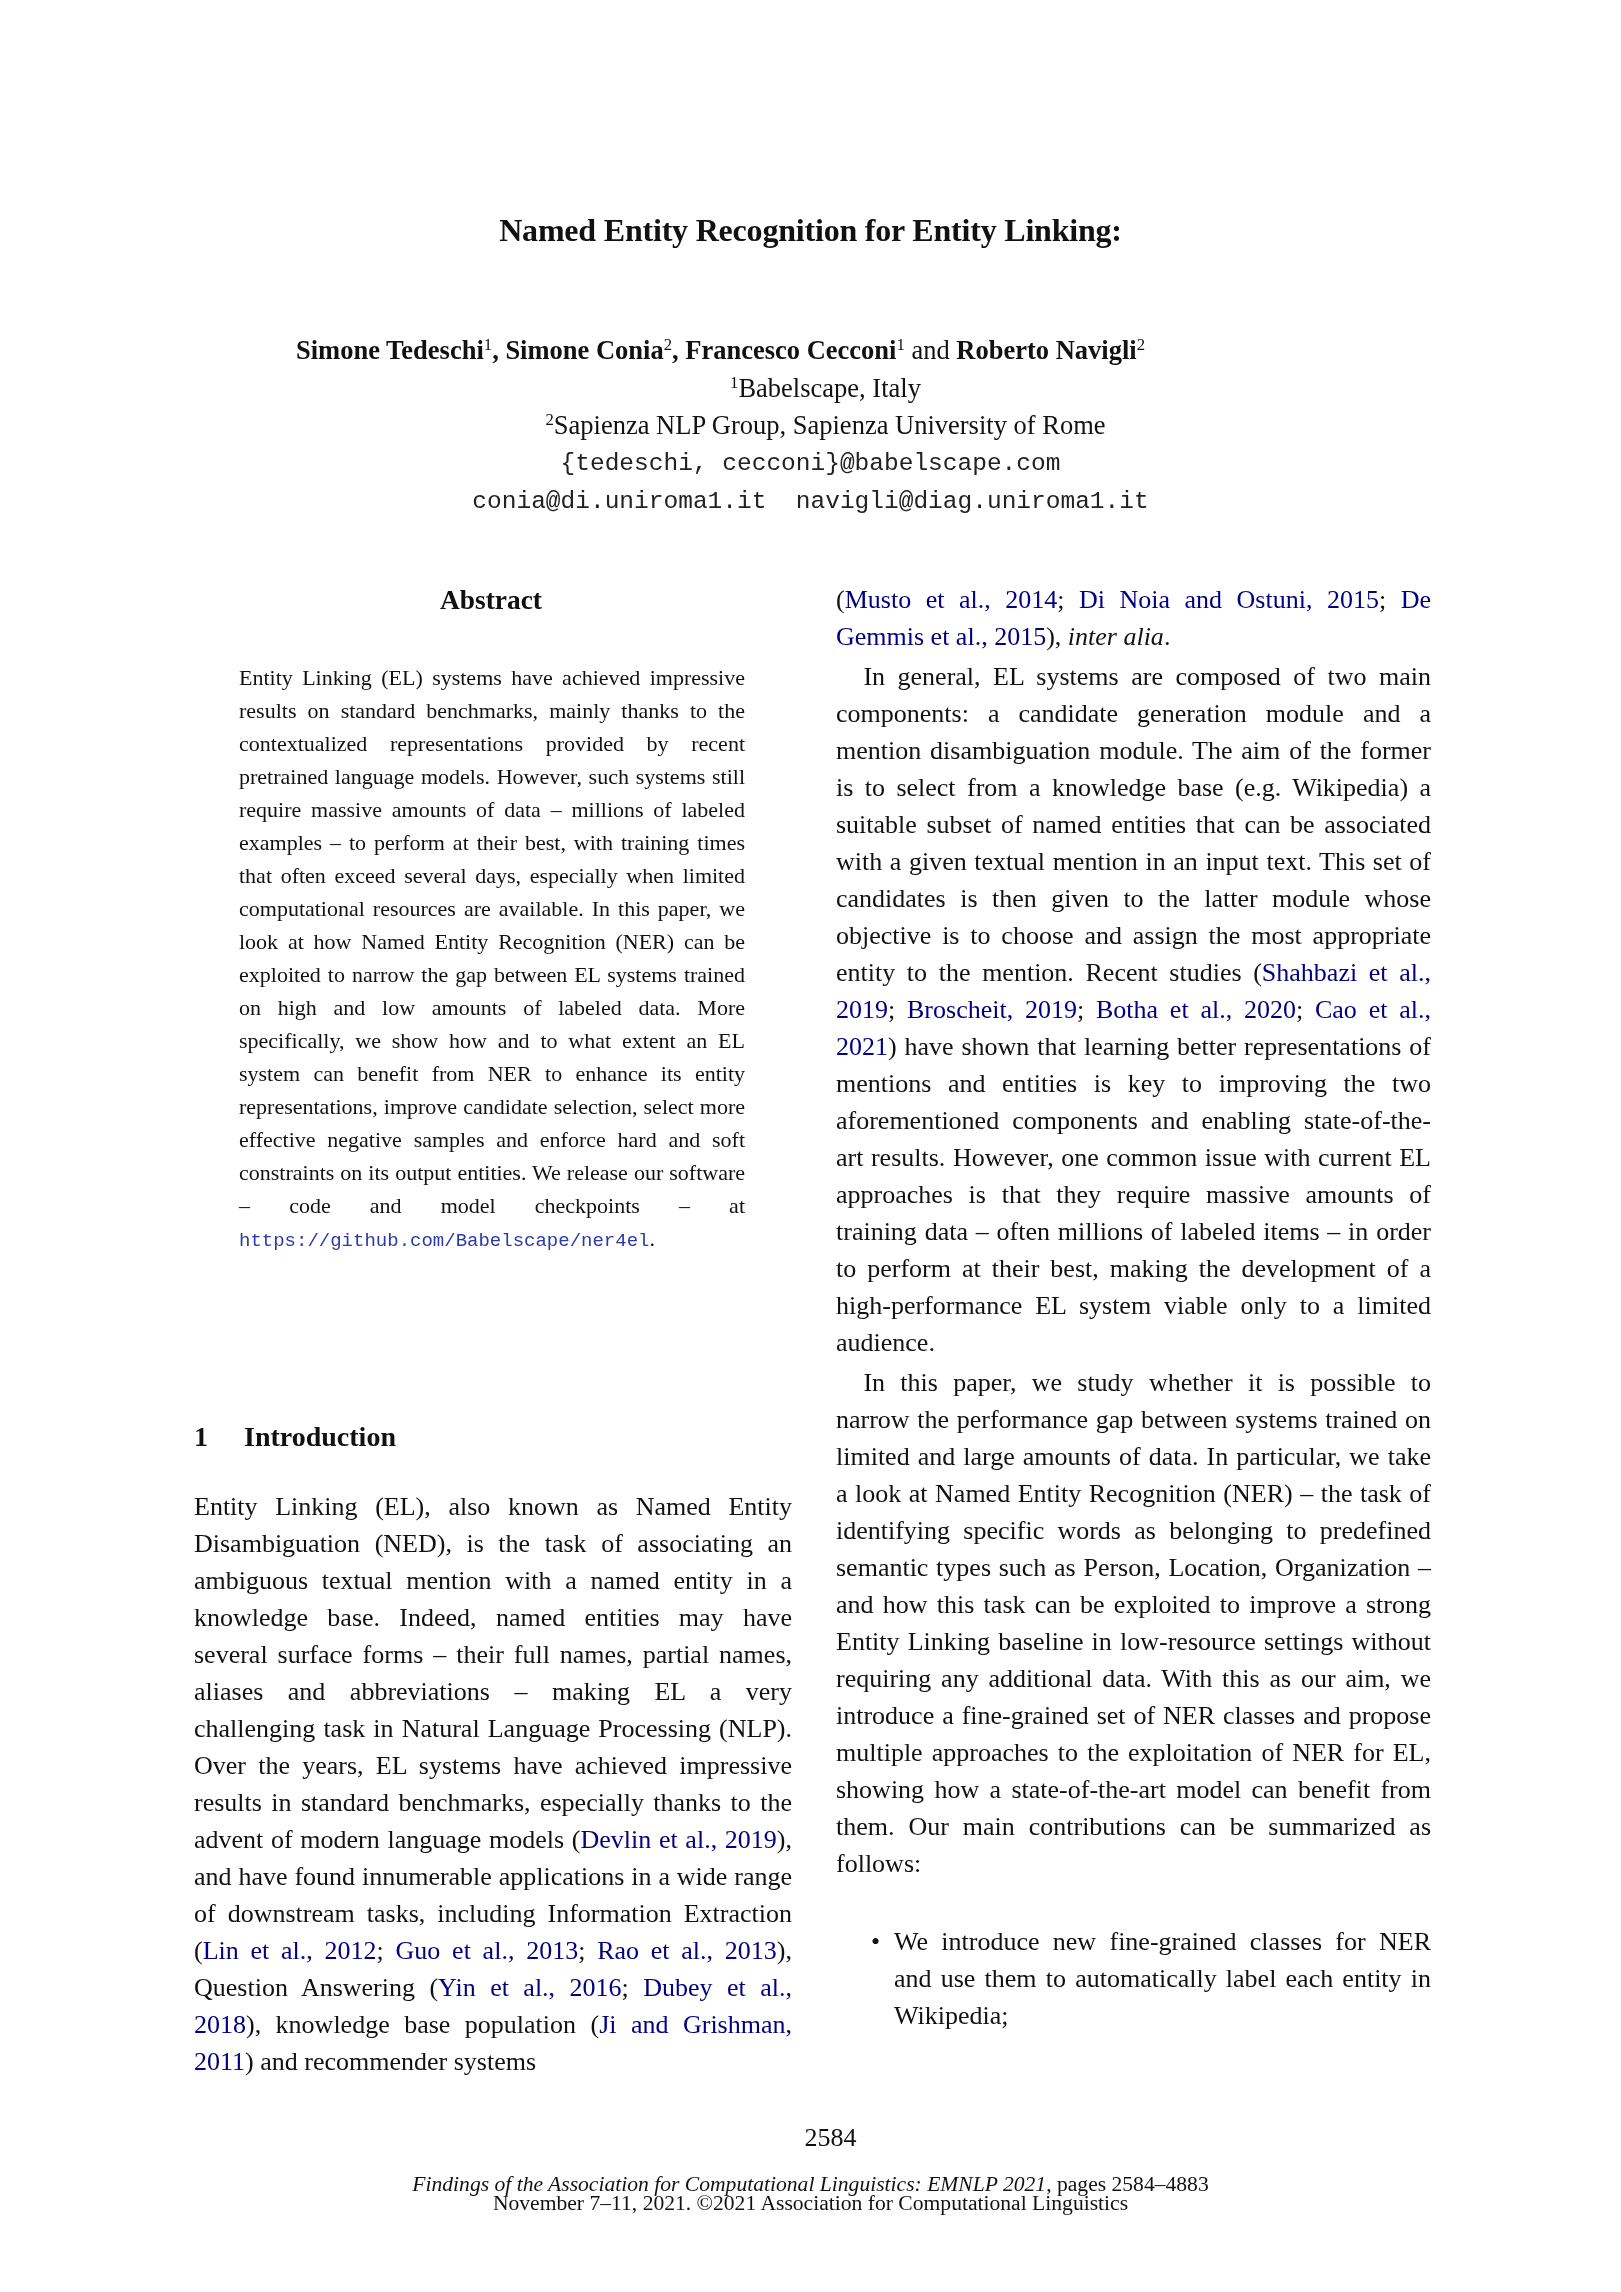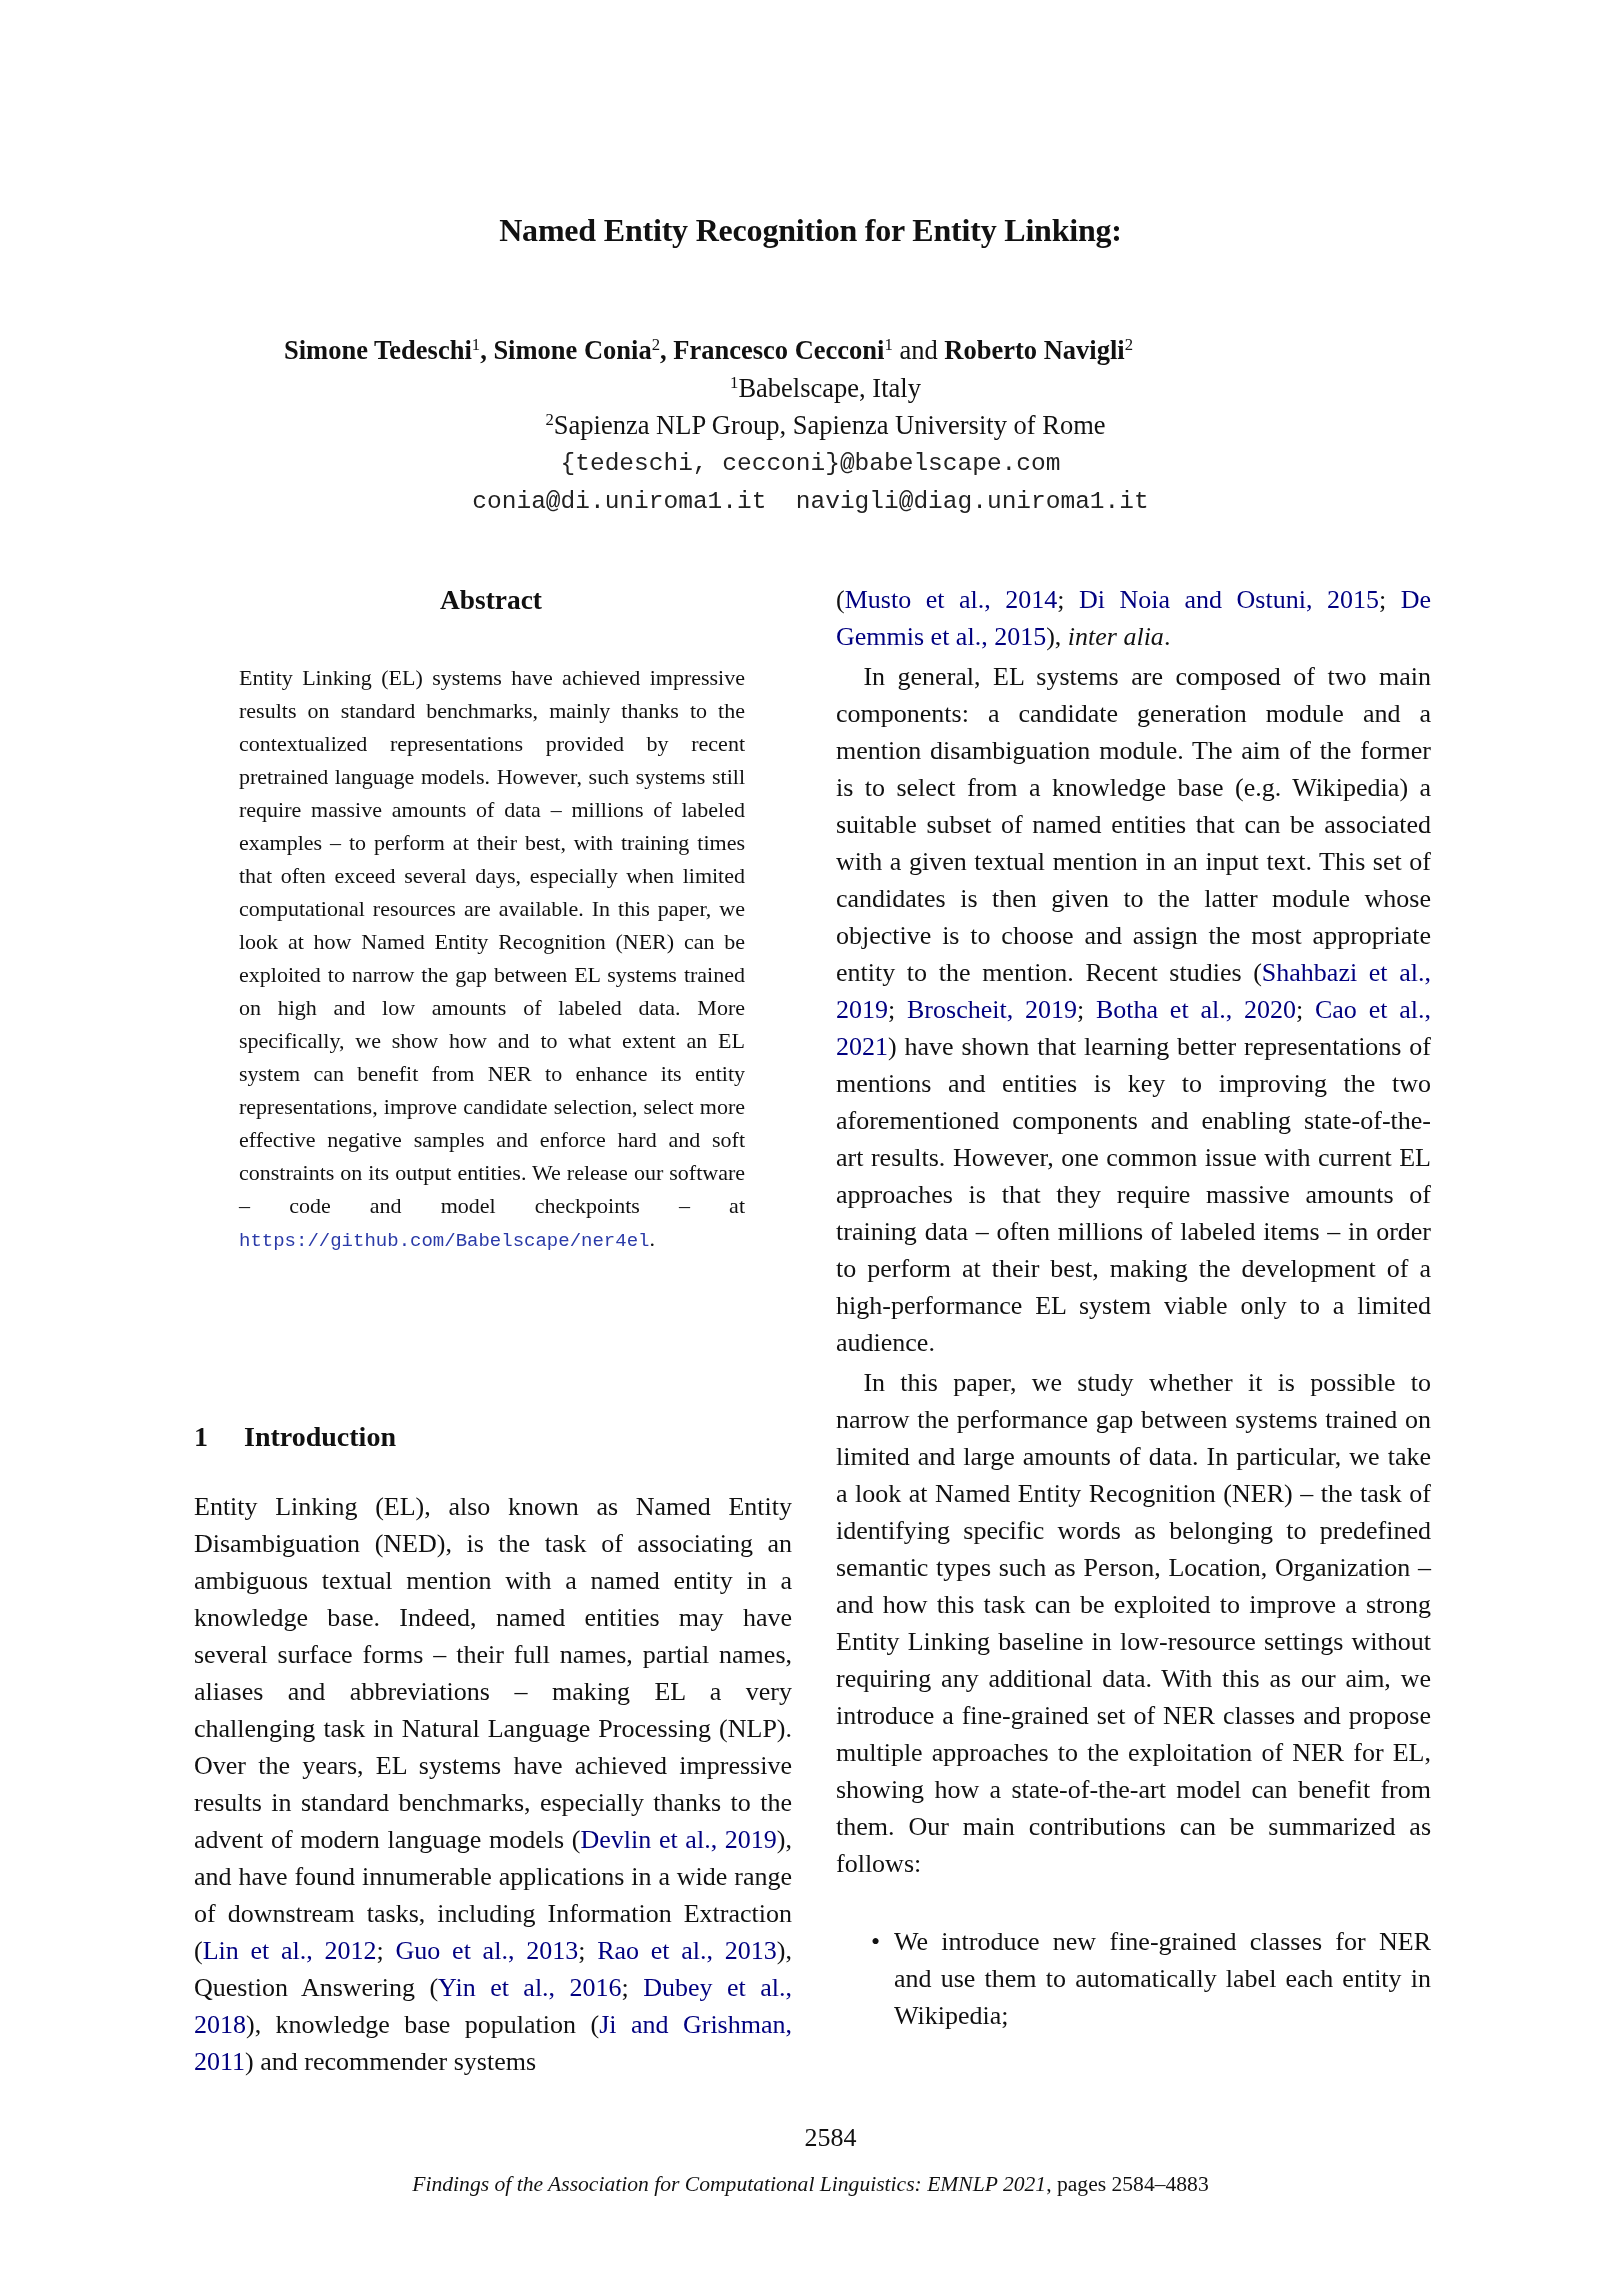--- a/index.html
+++ b/index.html
@@ -6,21 +6,21 @@
     body {
       width: 1621px; height: 2293px; position: relative; overflow: hidden;
       font-family: "Liberation Serif", "DejaVu Serif", serif; color: #111;
     }
     .abs { position: absolute; }
     .center { text-align: center; }
     .title {
       left: 0; width: 1621px; top: 208px;
       font-size: 32px; font-weight: bold; line-height: 44px; letter-spacing: -0.2px;
     }
-    .authors { left: 0; width: 1417px; top: 332px; font-size: 26.5px; line-height: 37px; }
+    .authors { left: 12px; width: 1417px; top: 332px; font-size: 26.5px; line-height: 37px; }
     .authors b { font-weight: bold; }
     .authors sup { font-size: 16.7px; vertical-align: 8.8px; line-height: 0; }
     .affil { left: 15px; width: 1621px; font-size: 26.5px; line-height: 37px; }
     .affil sup { font-size: 16.7px; vertical-align: 8.8px; line-height: 0; }
     .mono { font-family: "Liberation Mono", "DejaVu Sans Mono", monospace; font-size: 24.5px; color: #222; }
     .email { left: 0; width: 1621px; line-height: 37px; white-space: pre; }
 
     .abs-heading { left: 239px; width: 504px; top: 585px; font-size: 27.4px; font-weight: bold; text-align: center; }
     .abstract {
       left: 239px; width: 506px; top: 661px;
@@ -93,14 +93,15 @@
   <p class="indent para-gap">In this paper, we study whether it is possible to narrow the performance gap between systems trained on limited and large amounts of data.  In particular, we take a look at Named Entity Recognition (NER) – the task of identifying specific words as belonging to predefined semantic types such as Person, Location, Organization – and how this task can be exploited to improve a strong Entity Linking baseline in low-resource settings without requiring any additional data. With this as our aim, we introduce a fine-grained set of NER classes and propose multiple approaches to the exploitation of NER for EL, showing how a state-of-the-art model can benefit from them. Our main contributions can be summarized as follows:</p>
 
   <ul class="bullets">
     <li><span class="bullet">•</span><span>We introduce new fine-grained classes for NER and use them to automatically label each entity in Wikipedia;</span></li>
   </ul>
 </div>
 
 <div class="abs page-num">2584</div>
 <div class="abs footer">
   <div><i>Findings of the Association for Computational Linguistics: EMNLP 2021</i><span>, pages 2584–4883</span></div>
+  <div>November 7–11, 2021. ©2021 Association for Computational Linguistics</div>
 </div>
 
 
 </body></html>

